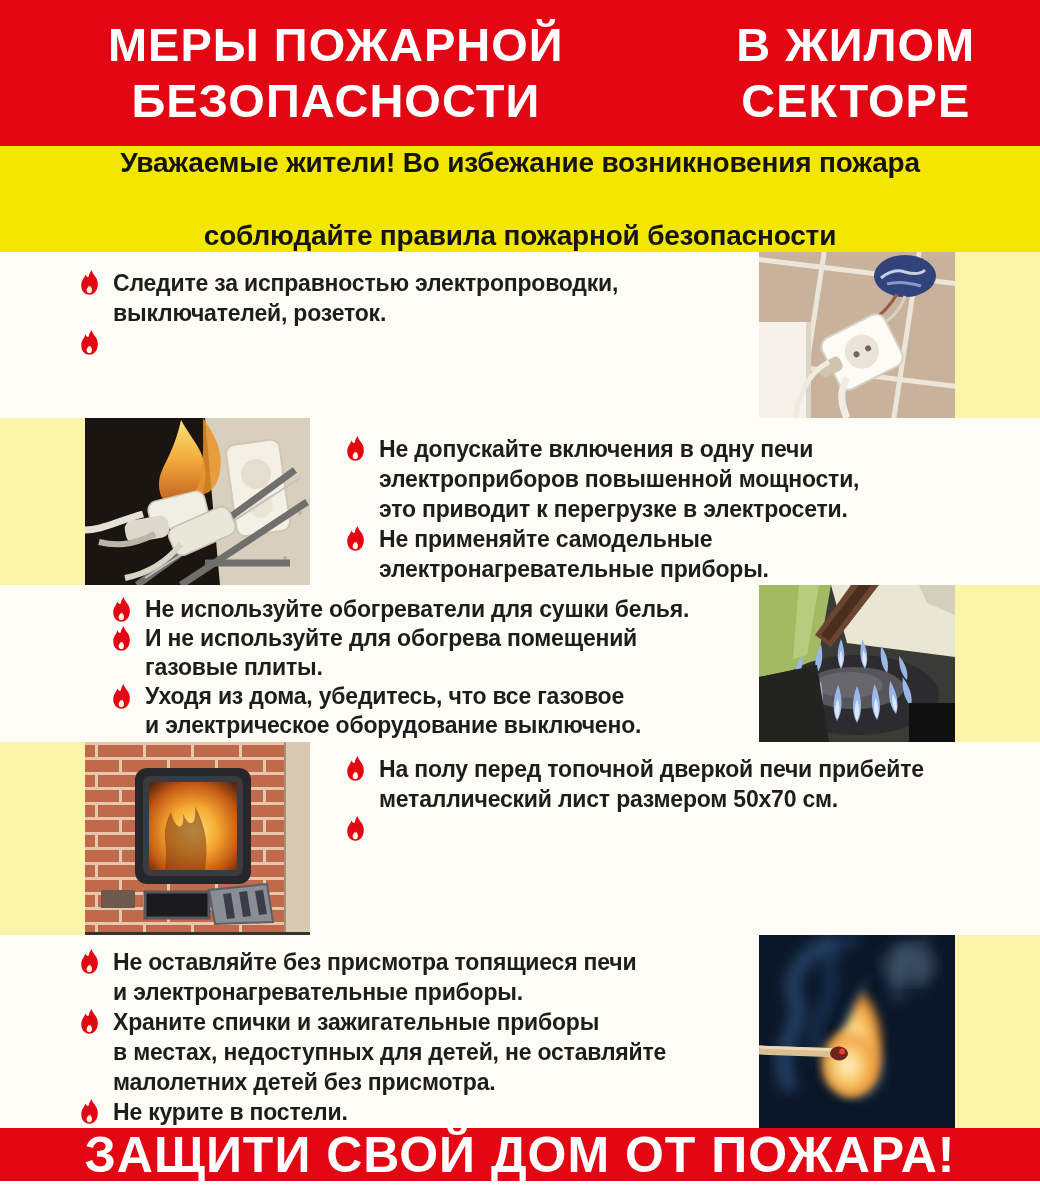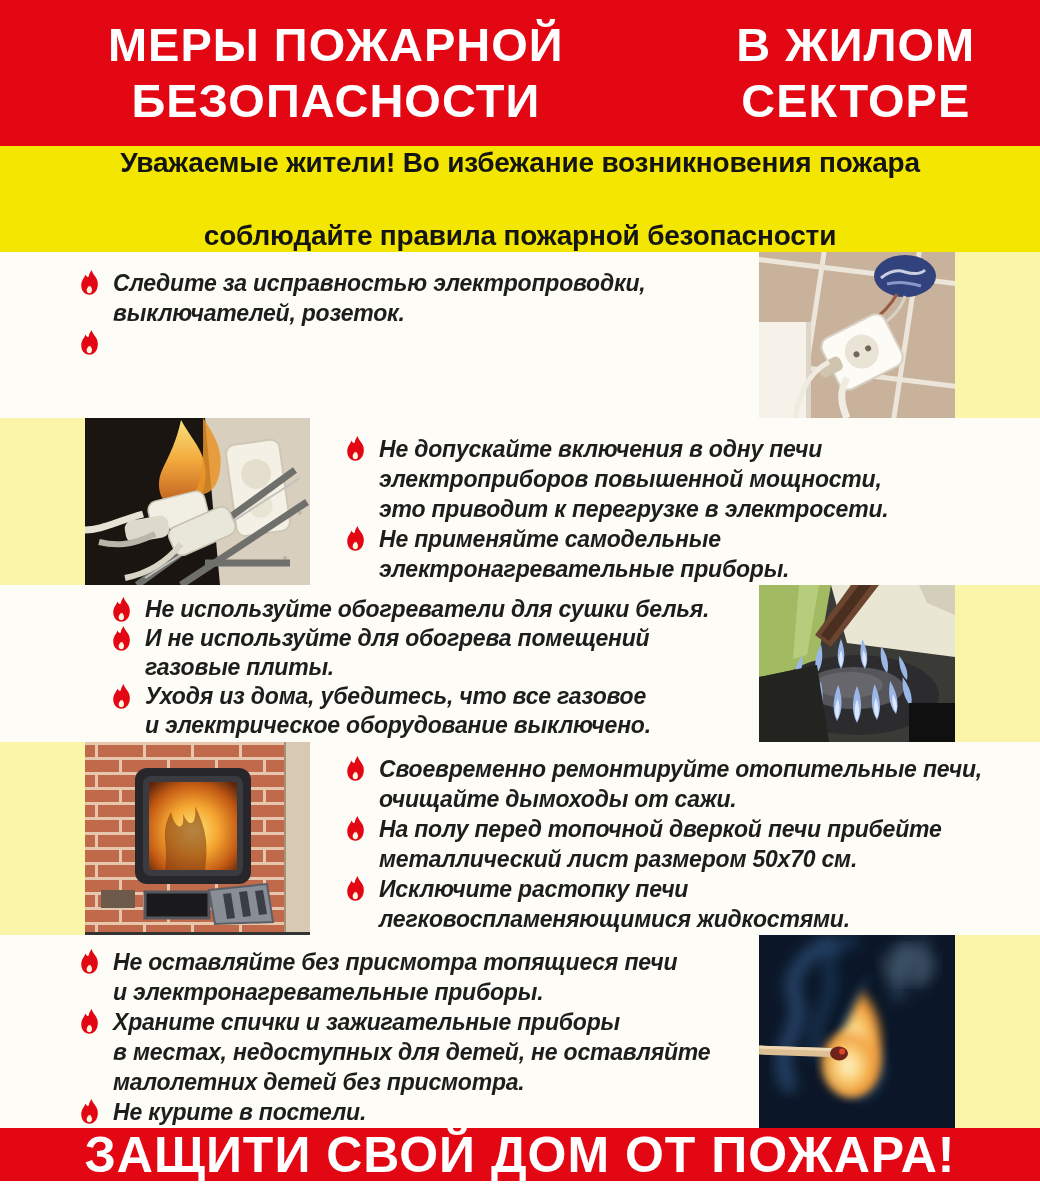--- a/index.html
+++ b/index.html
@@ -24,21 +24,21 @@
   .r1{height:166px}.r2{height:167px}.r3{height:157px}.r4{height:193px}.r5{height:193px}
   .text-col{flex:1;overflow:hidden;}
   .r1 .text-col{padding:16px 0 0 78px;}
   .r2 .text-col{padding:16px 0 0 34px;}
   .r3 .text-col{padding:10px 0 0 110px;}
   .r4 .text-col{padding:12px 0 0 34px;}
   .r5 .text-col{padding:12px 0 0 78px;}
   .item{display:flex;align-items:flex-start;font-size:23px;line-height:30px;color:#1d1d1b;letter-spacing:-0.2px;}
   .r3 .item{line-height:29px;}
   .flame{width:25px;min-width:25px;height:27px;margin:2px 10px 0 0;}
-  .txt{white-space:pre-line;font-style:italic;}
+  .txt{white-space:pre-line;}
   .strip{width:85px;background:#fbf5a9;}
   .photo{overflow:hidden;background:#333;}
   .photo.right{width:196px;}
   .photo.left{width:225px;}
   .photo svg{display:block;}
 </style>
 </head>
 <body>
 
 <div class="poster">
@@ -279,38 +279,28 @@
         </g>
         <rect x="16" y="148" width="34" height="18" fill="#6e5a4a"></rect>
       </svg>
     </div>
     <div class="text-col">
       <div class="item">
         <svg class="flame" viewBox="0 0 24 28">
             <use href="#flame-shape" fill="#e30613"></use>
             <use href="#flame-inner" fill="#fff4e0"></use>
           </svg>
-        <span class="txt">Своевременно ремонтируйте отопительные печи,
-очищайте дымоходы от сажи.</span>
-      </div>
-      <div class="item">
-        <svg class="flame" viewBox="0 0 24 28">
-            <use href="#flame-shape" fill="#e30613"></use>
-            <use href="#flame-inner" fill="#fff4e0"></use>
-          </svg>
         <span class="txt">На полу перед топочной дверкой печи прибейте
 металлический лист размером 50х70 см.</span>
       </div>
       <div class="item">
         <svg class="flame" viewBox="0 0 24 28">
             <use href="#flame-shape" fill="#e30613"></use>
             <use href="#flame-inner" fill="#fff4e0"></use>
           </svg>
-        <span class="txt">Исключите растопку печи
-легковоспламеняющимися жидкостями.</span>
       </div>
     </div>
   </div>
 
   <div class="row r5">
     <div class="text-col">
       <div class="item">
         <svg class="flame" viewBox="0 0 24 28">
             <use href="#flame-shape" fill="#e30613"></use>
             <use href="#flame-inner" fill="#fff4e0"></use>

